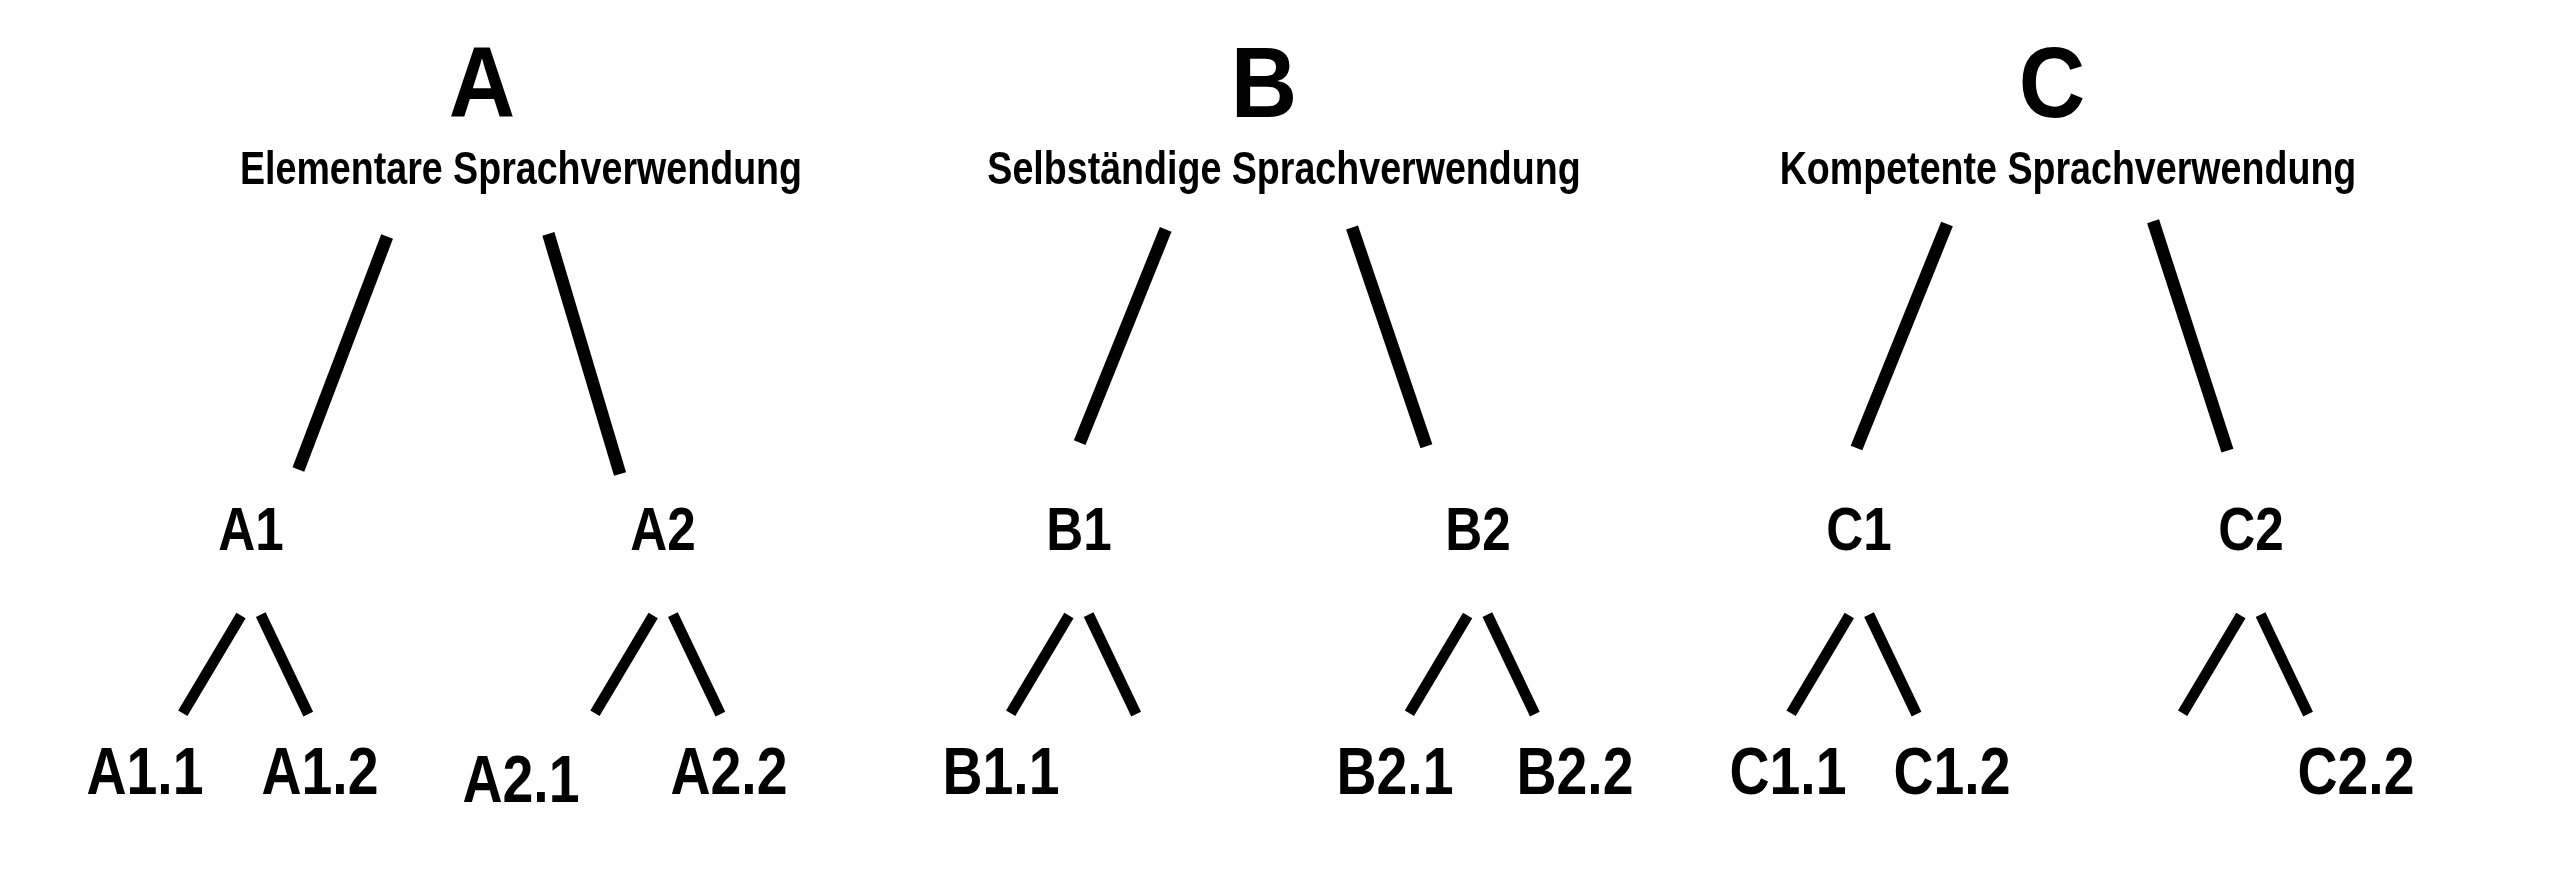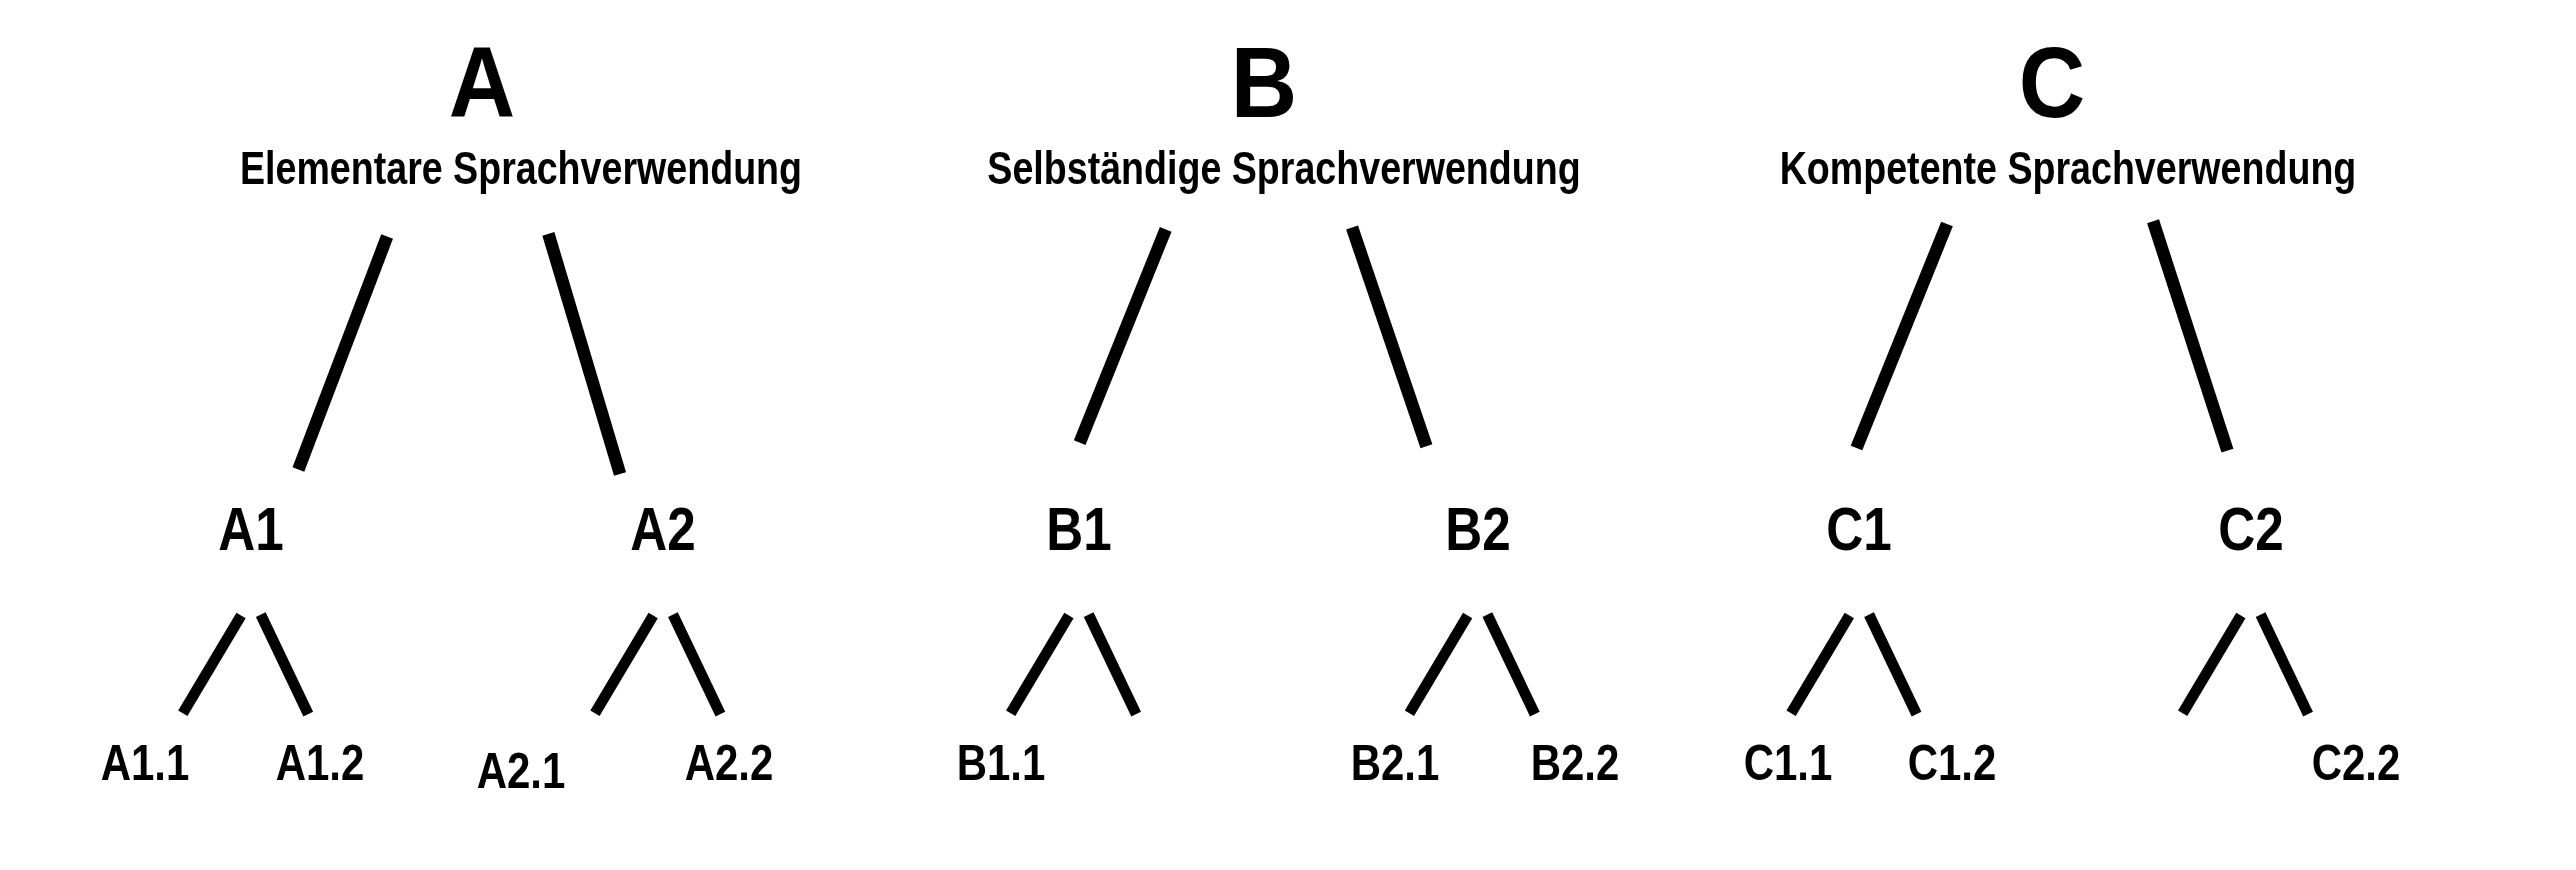--- a/index.html
+++ b/index.html
@@ -44,21 +44,21 @@
   .node > span {
     display: inline-block;
     transform-origin: 50% 50%;
   }
   .letter       { top: 32px;  font-size: 100px; }
   .letter > span{ transform: scaleX(0.92); }
   .subtitle     { top: 144px; font-size: 47px; }
   .subtitle > span { transform: scaleX(0.80); }
   .mid          { top: 499px; font-size: 61px; }
   .mid > span   { transform: scaleX(0.84); }
-  .leaf         { top: 738px; font-size: 50px; }
+  .leaf         { top: 738px; font-size: 66px; }
   .leaf > span  { transform: scaleX(0.84); }
 
   
   #letter-a { left: 482px; }  #letter-b { left: 1264px; } #letter-c { left: 2052px; }
   #sub-a    { left: 521px; }  #sub-b    { left: 1284px; } #sub-c    { left: 2068px; }
   #n-a1 { left: 251px; }  #n-a2 { left: 663px; }
   #n-b1 { left: 1079px; } #n-b2 { left: 1478px; }
   #n-c1 { left: 1859px; } #n-c2 { left: 2251px; text-align: right; }
   #n-a11 { left: 145px; }  #n-a12 { left: 320px; }
   #n-a21 { left: 521px; margin-top: 8px; }  #n-a22 { left: 729px; }

